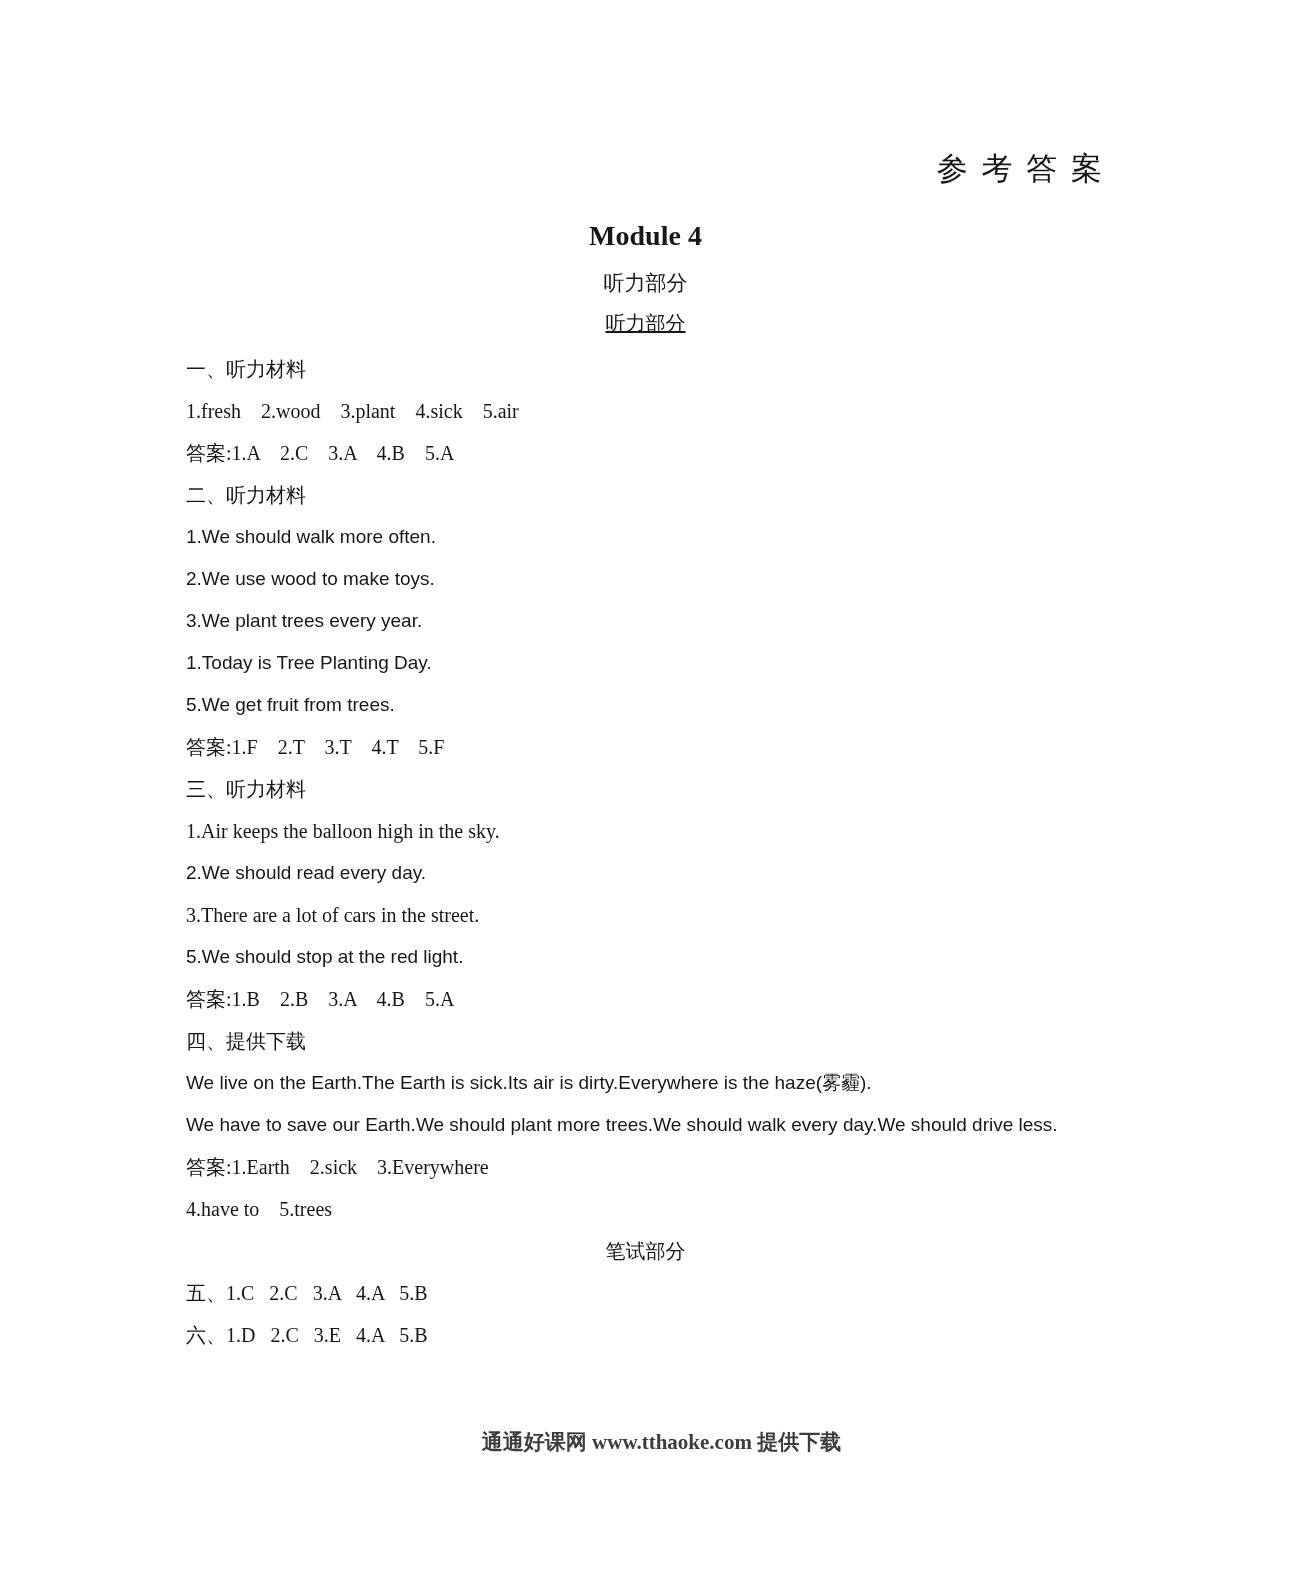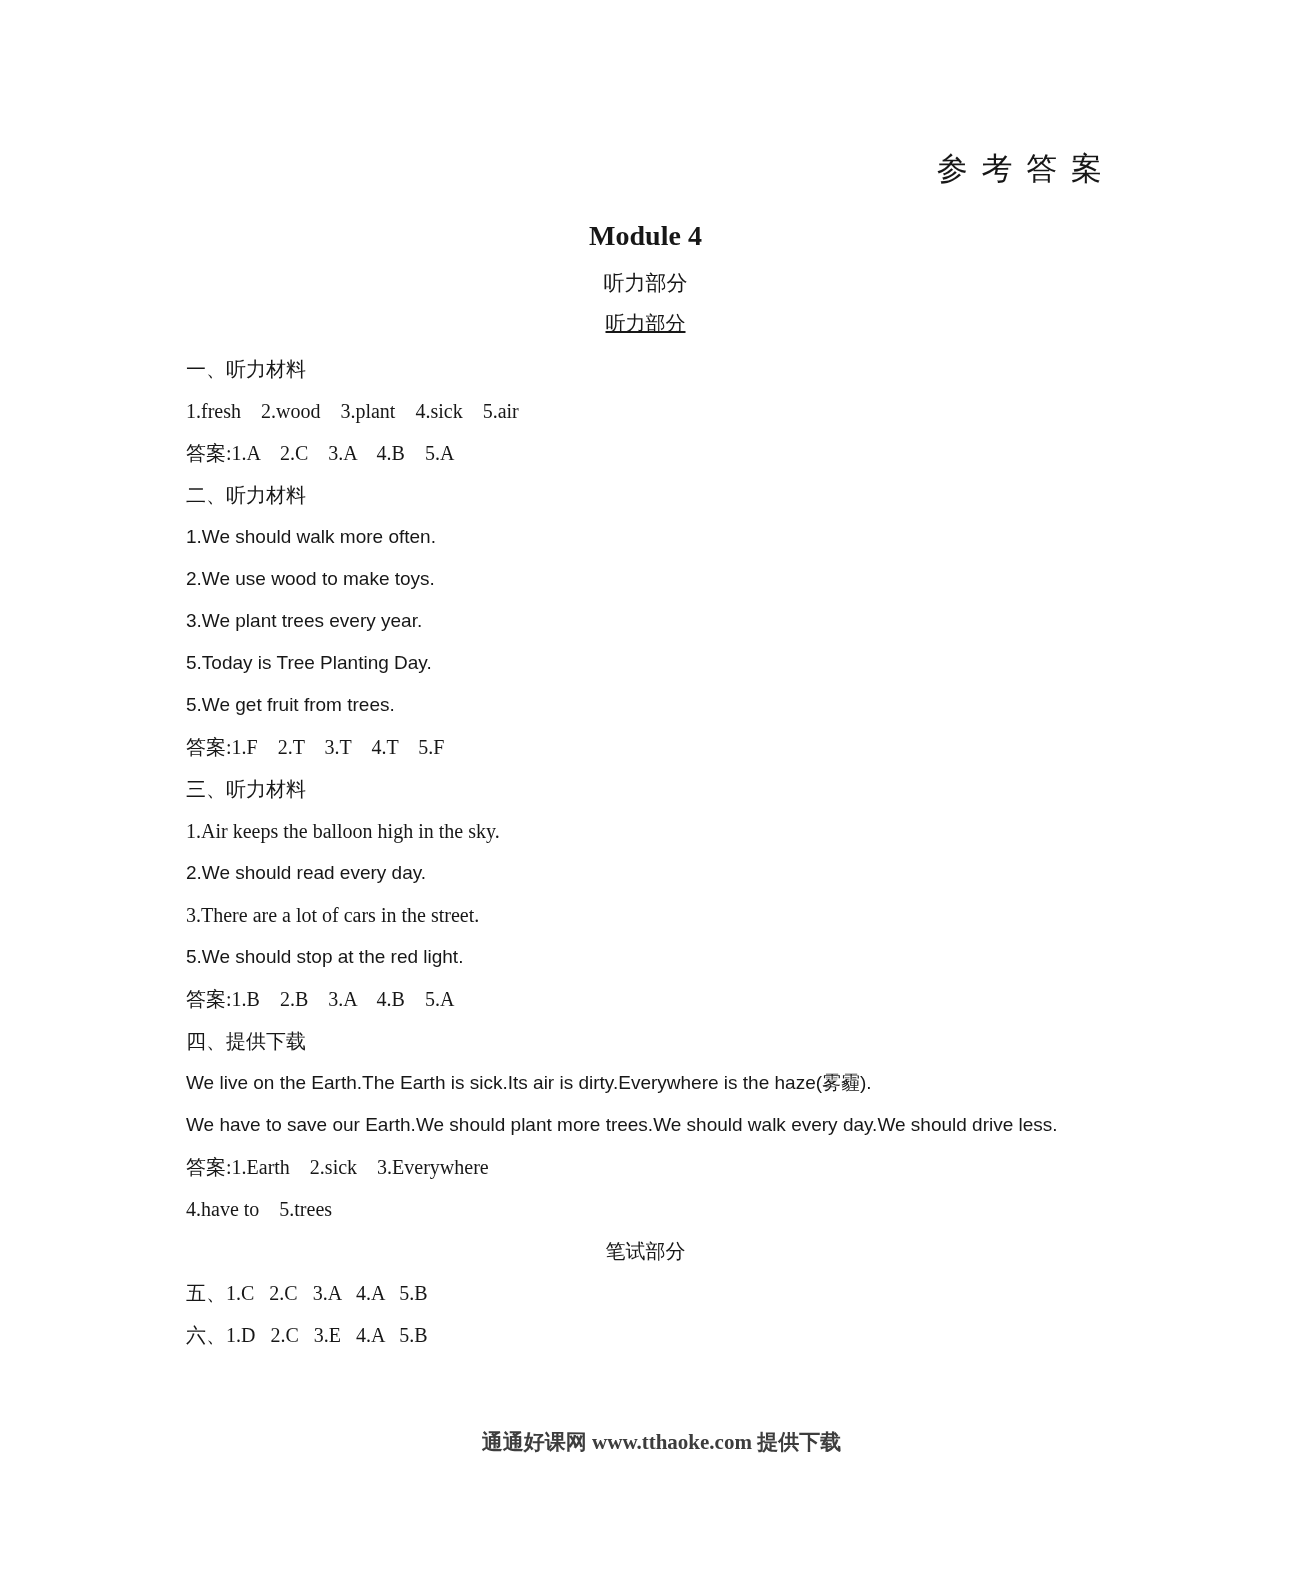--- a/index.html
+++ b/index.html
@@ -80,21 +80,21 @@
     <div class="body-block">
 
       <div class="line">一、听力材料</div>
       <div class="line">1.fresh    2.wood    3.plant    4.sick    5.air</div>
       <div class="line">答案:1.A    2.C    3.A    4.B    5.A</div>
 
       <div class="line">二、听力材料</div>
       <div class="line sans">1.We should walk more often.</div>
       <div class="line sans">2.We use wood to make toys.</div>
       <div class="line sans">3.We plant trees every year.</div>
-      <div class="line sans">5.Today is Tree Planting Day.</div>
+      <div class="line sans">1.Today is Tree Planting Day.</div>
       <div class="line sans">5.We get fruit from trees.</div>
       <div class="line">答案:1.F    2.T    3.T    4.T    5.F</div>
 
       <div class="line">三、听力材料</div>
       <div class="line">1.Air keeps the balloon high in the sky.</div>
       <div class="line sans">2.We should read every day.</div>
       <div class="line">3.There are a lot of cars in the street.</div>
       <div class="line sans">5.We should stop at the red light.</div>
       <div class="line">答案:1.B    2.B    3.A    4.B    5.A</div>
 

